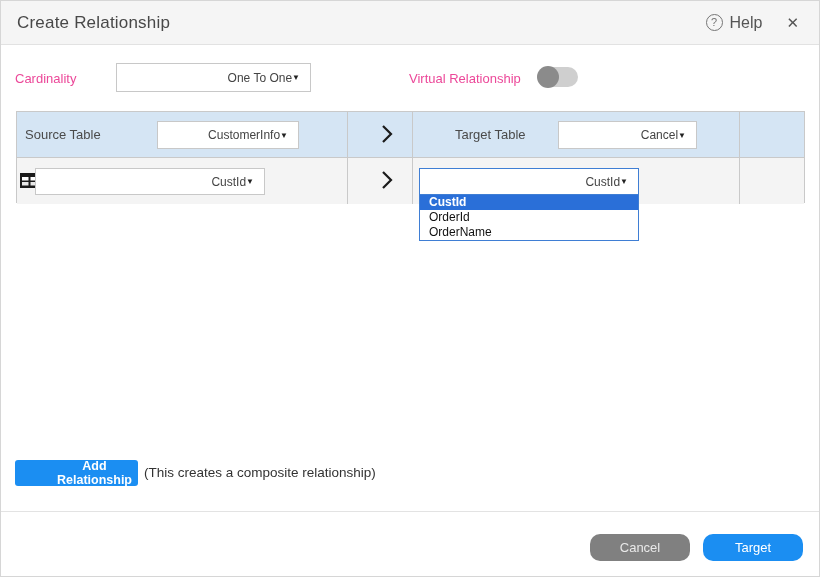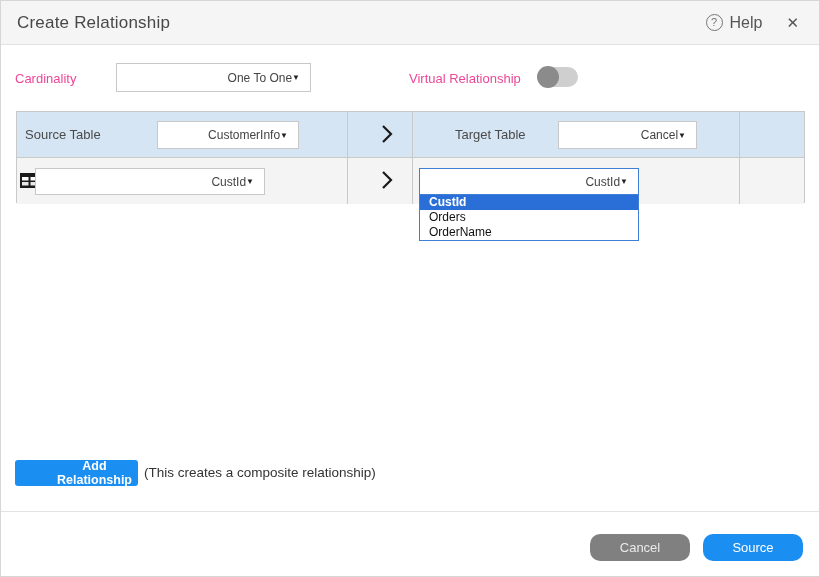--- a/index.html
+++ b/index.html
@@ -256,25 +256,25 @@
         <span class="sel-text">CustId</span>
         <span class="sel-arrow">▼</span>
       </div>
       <div class="vdiv d1"></div>
       <div class="vdiv d2"></div>
       <div class="vdiv d3"></div>
     </div>
 
     <div class="option-list">
       <div class="option-item selected">CustId</div>
-      <div class="option-item">Orders</div>
+      <div class="option-item">OrderId</div>
       <div class="option-item">OrderName</div>
     </div>
   </div>
 
   <button class="add-rel-btn">Add Relationship</button>
   <div class="composite-note">(This creates a composite relationship)</div>
 
   <div class="footer-divider"></div>
   <button class="btn cancel-btn">Cancel</button>
-  <button class="btn create-btn">Source</button>
+  <button class="btn create-btn">Target</button>
 
 </div>
 
 </body></html>

